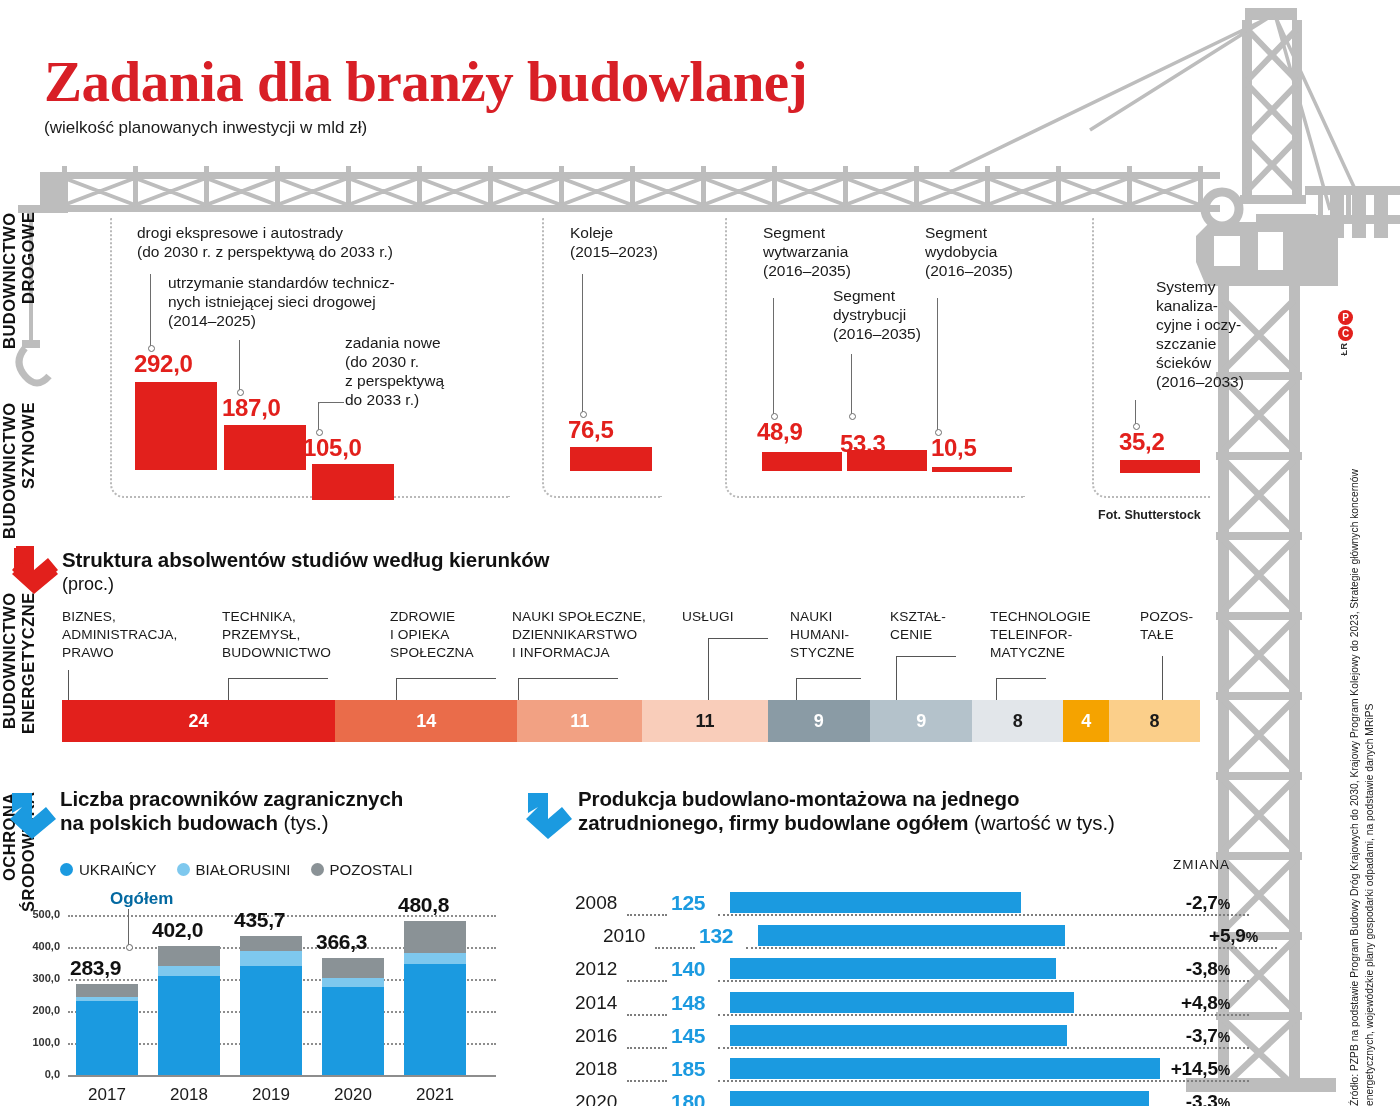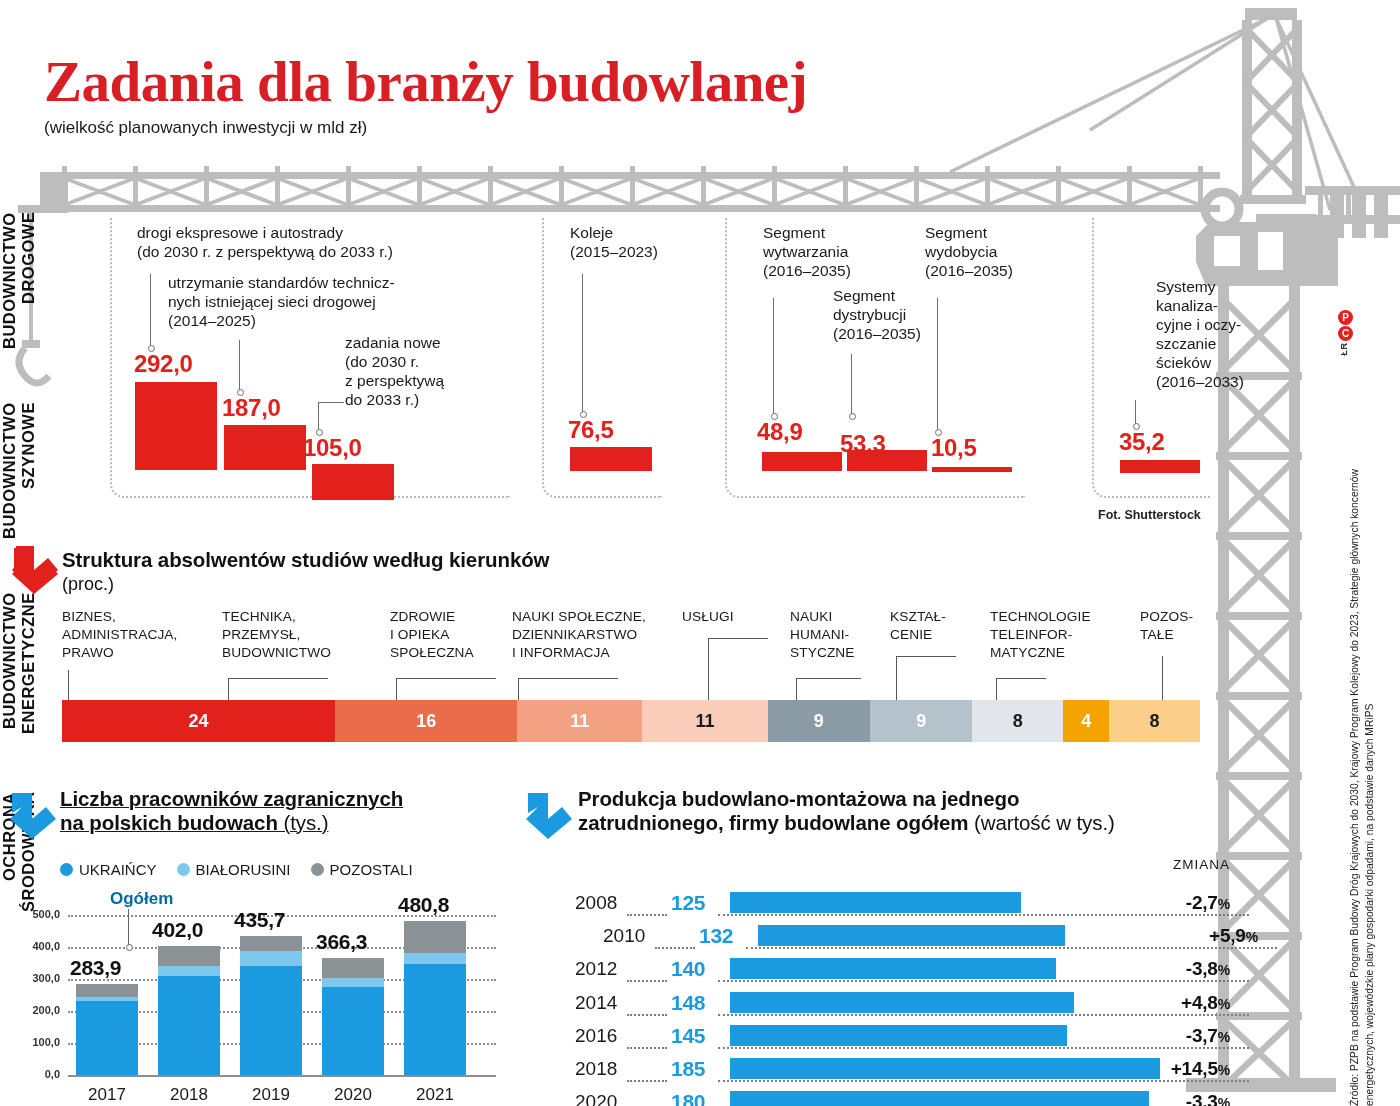--- a/index.html
+++ b/index.html
@@ -370,38 +370,38 @@
 
     <div class="seg-label" style="left:990px; top:0px; width:140px;">TECHNOLOGIE<br>TELEINFOR-<br>MATYCZNE</div>
     <div class="seg-leader-h" style="left:996px; top:70px; width:50px; height:28px;"></div>
 
     <div class="seg-label" style="left:1140px; top:0px; width:90px;">POZOS-<br>TAŁE</div>
     <div class="seg-leader" style="left:1162px; top:48px; height:50px;"></div>
   </div>
 
   <div class="segbar" id="segbar" style="top:160px; width:1138px;">
       <div class="seg" style="width: 24%; background: rgb(226, 32, 28); color: rgb(255, 255, 255);">24</div>
-      <div class="seg" style="width: 16%; background: rgb(234, 108, 74); color: rgb(255, 255, 255);">16</div>
+      <div class="seg" style="width: 16%; background: rgb(234, 108, 74); color: rgb(255, 255, 255);">14</div>
       <div class="seg" style="width: 11%; background: rgb(242, 161, 131); color: rgb(255, 255, 255);">11</div>
       <div class="seg" style="width: 11%; background: rgb(249, 205, 186); color: rgb(26, 26, 26);">11</div>
       <div class="seg" style="width: 9%; background: rgb(138, 155, 165); color: rgb(255, 255, 255);">9</div>
       <div class="seg" style="width: 9%; background: rgb(180, 194, 203); color: rgb(255, 255, 255);">9</div>
       <div class="seg" style="width: 8%; background: rgb(226, 230, 234); color: rgb(26, 26, 26);">8</div>
       <div class="seg" style="width: 4%; background: rgb(245, 163, 0); color: rgb(255, 255, 255);">4</div>
       <div class="seg" style="width: 8%; background: rgb(251, 207, 138); color: rgb(26, 26, 26);">8</div>
     </div>
 </div>
 
 <div class="sec3">
   <div class="arrow" style="left:8px; top:4px;">
     <svg width="52" height="50" viewBox="0 0 52 50">
       <path d="M4 4 h20 v26 l14 -12 l10 12 l-24 20 L2 30 l12 -12 l-10 6 z" fill="#1b9ae0"></path>
     </svg>
   </div>
-  <div style="position:absolute; left:60px; top:2px; width:430px;text-decoration:underline;">
+  <div style="position:absolute; left:60px; top:2px; width:430px;">
     <span class="h2" style="white-space:pre-line;">Liczba pracowników zagranicznych
 na polskich budowach</span><span class="h2" style="font-weight:400;"> (tys.)</span>
   </div>
 
   <div class="legend">
     <div class="legend-item">
       <span class="dot" style="background:#1b9ae0;"></span>
       <span>UKRAIŃCY</span>
     </div>
     <div class="legend-item">

